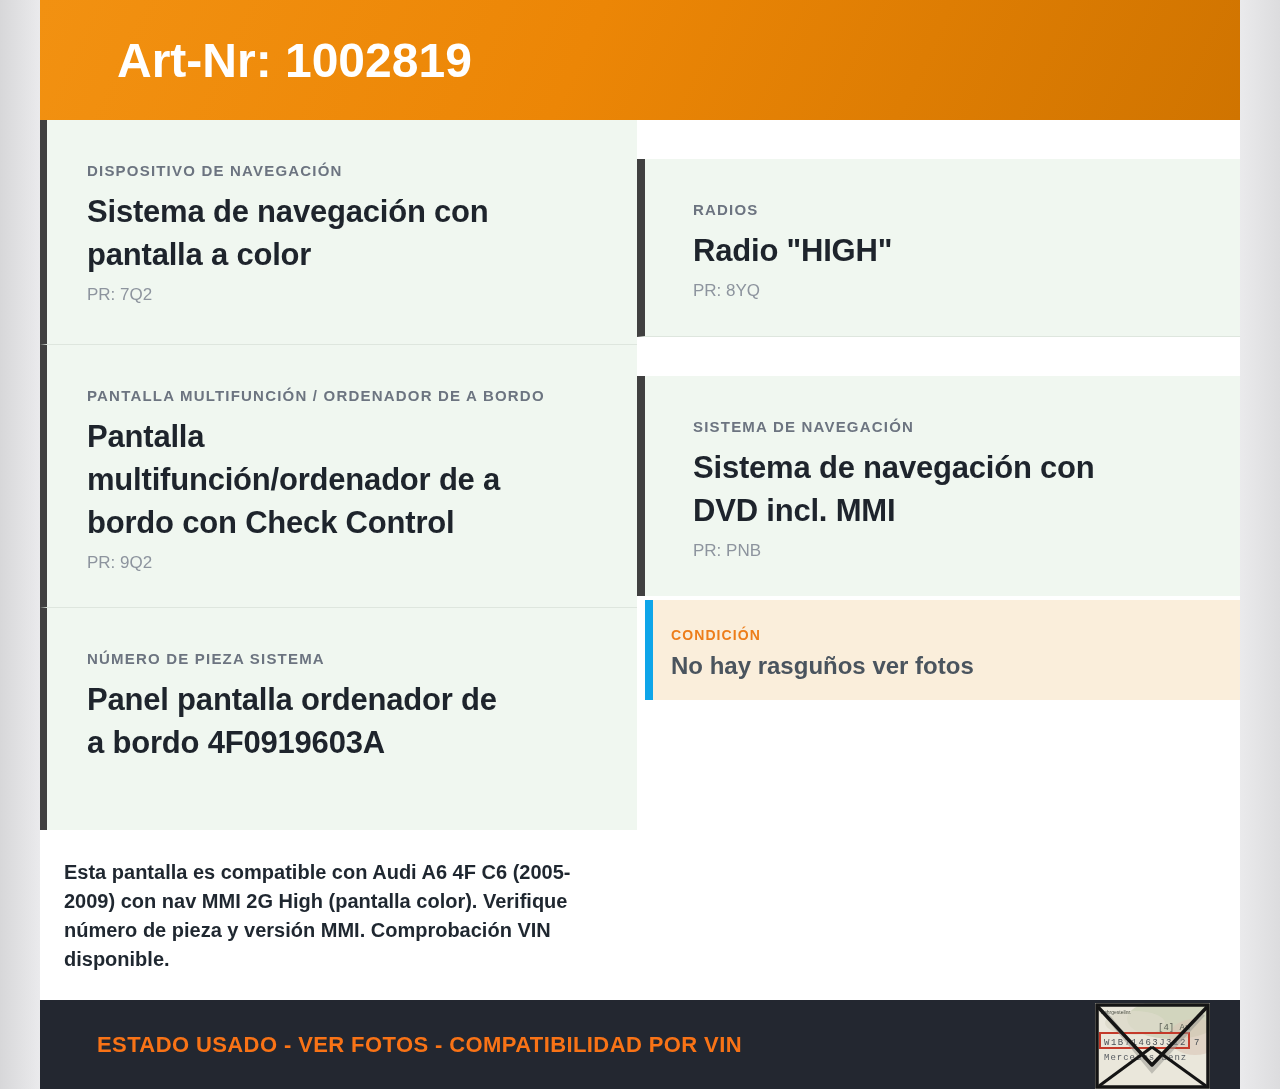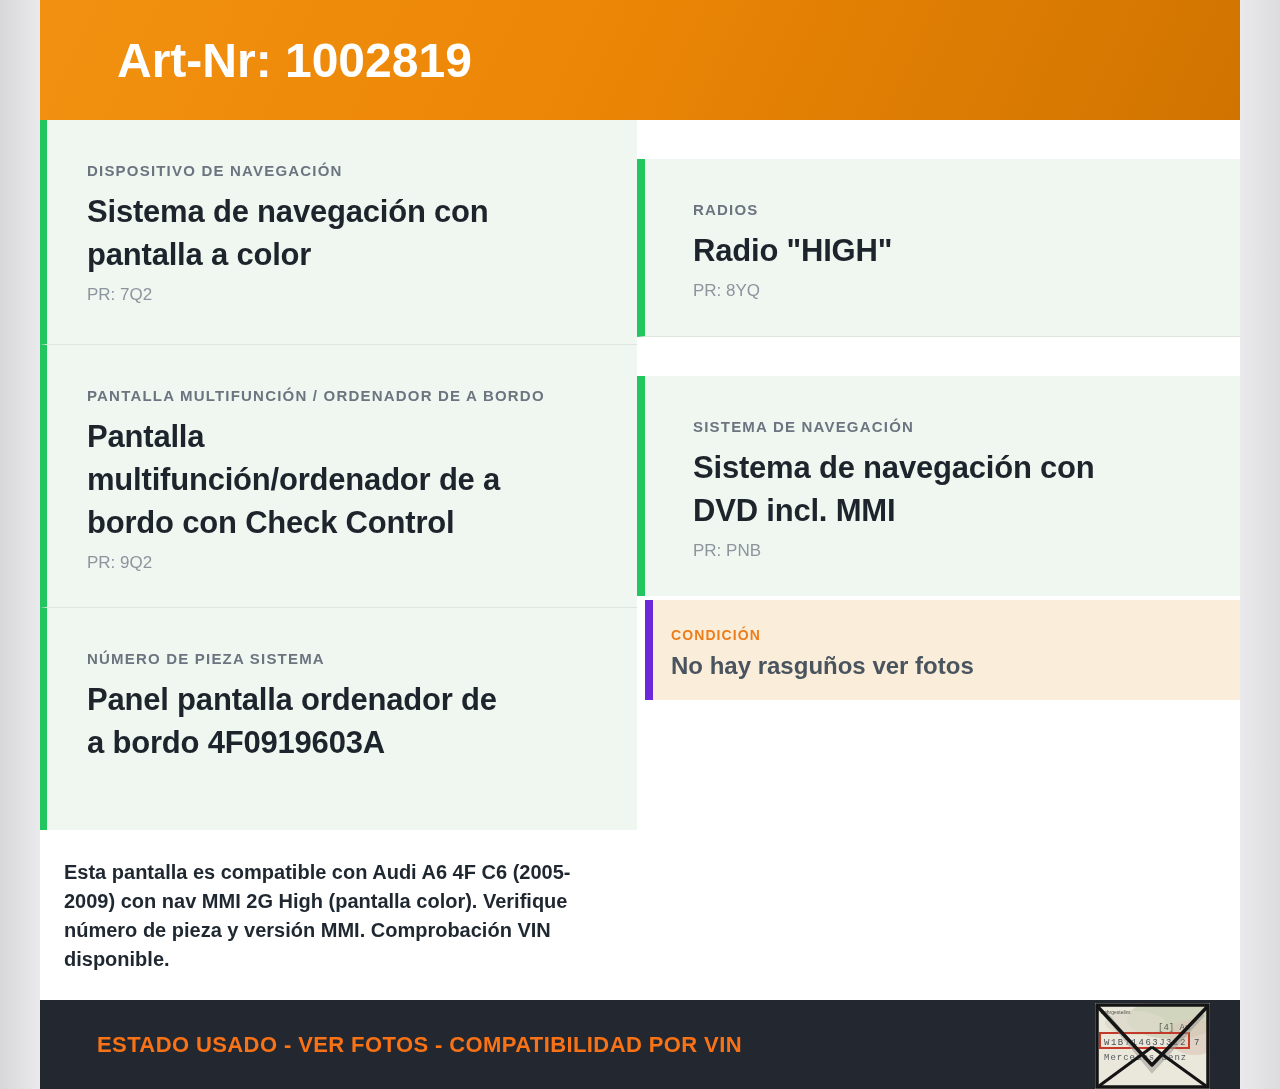--- a/index.html
+++ b/index.html
@@ -29,21 +29,21 @@
     font-weight: 800;
     letter-spacing: 0px;
     padding-left: 58px;
   }
   
   .col-left  { position: absolute; left: 0;     top: 120px; width: 597px; }
   .col-right { position: absolute; left: 597px; top: 120px; width: 603px; }
 
   .card {
     background: #f0f7f0;
-    border-left: 7px solid #22c55e;
+    border-left: 7px solid #404040;
     padding: 42px 28px 0 40px;
     border-bottom: 1px solid #dee6de;
   }
   .col-right .card { border-left-width: 8px; padding-left: 48px; margin-top: 39px; }
   .card.last { border-bottom: none; }
 
   .card-label {
     color: #6c7480;
     font-size: 15px;
     font-weight: 700;
@@ -70,21 +70,21 @@
   .l-card-3 { height: 222px; }
   .r-card-1 { height: 178px; }
   .r-card-2 { height: 220px; }
 
   
   .condition-card {
     margin-left: 8px;
     margin-top: 4px;
     height: 100px;
     background: #faeedb;
-    border-left: 8px solid #6d28d9;
+    border-left: 8px solid #0ea5e9;
     padding: 27px 20px 0 18px;
   }
   .condition-label {
     color: #ed7d1a;
     font-size: 14px;
     font-weight: 700;
     letter-spacing: 1.1px;
     margin-bottom: 9px;
   }
   .condition-text {

